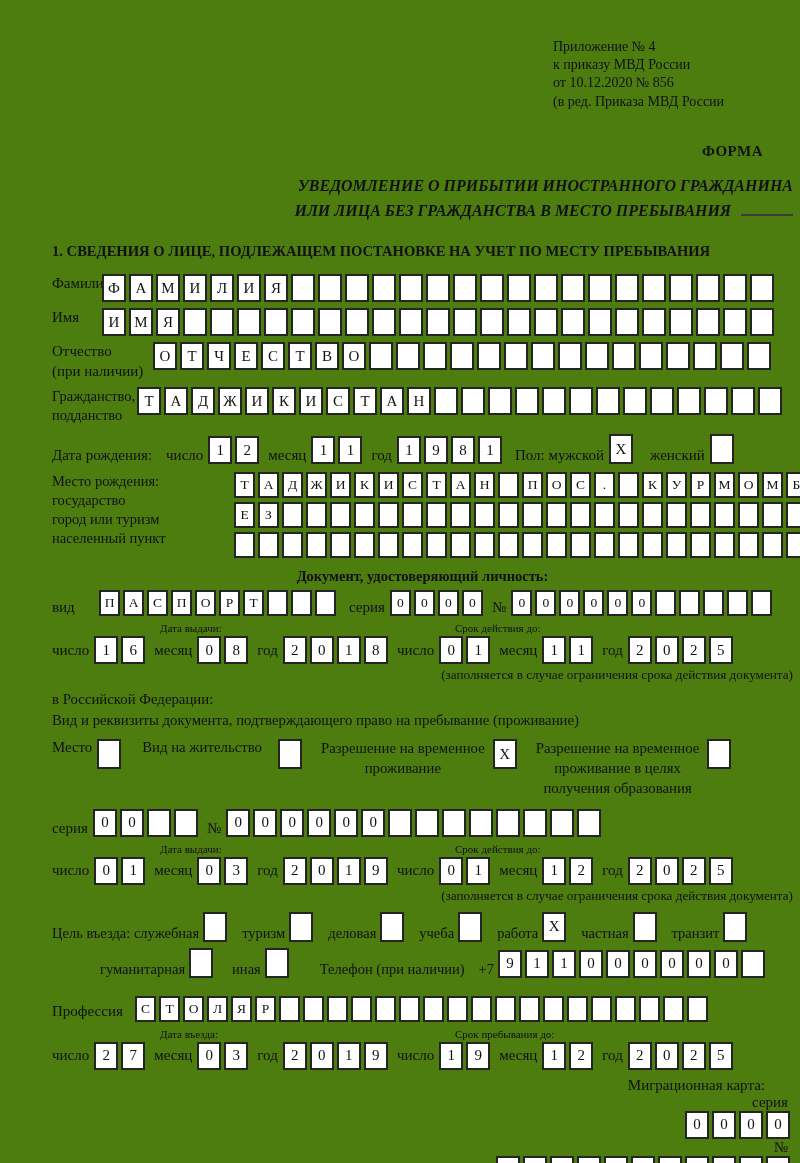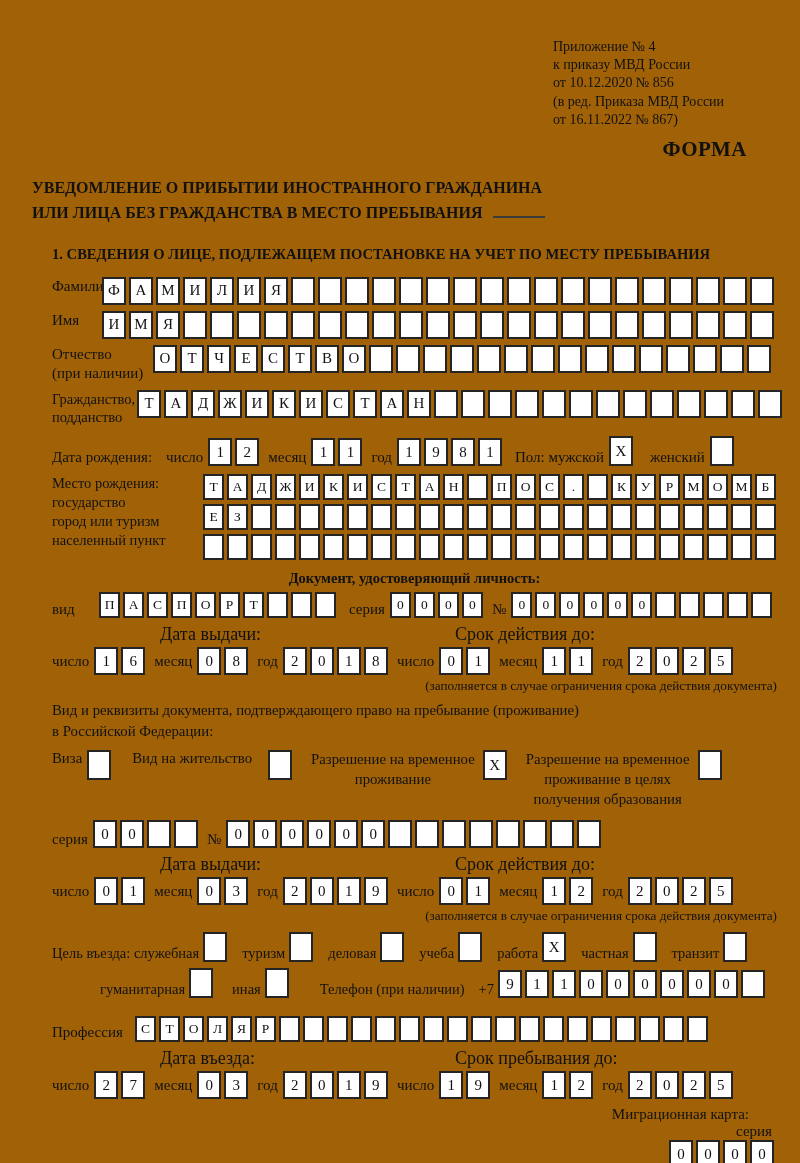--- a/index.html
+++ b/index.html
@@ -1,46 +1,46 @@
 <!DOCTYPE html>
 <html><head>
 <meta charset="utf-8">
 <style>
   html,body{margin:0;padding:0;background:#e8e8e8;}
   .page{
-    width:800px;height:1163px;margin:0 auto;background:#a16207;color:#111;
+    width:800px;height:1163px;margin:0 auto;background:#4d7c0f;color:#111;
     font-family:"Liberation Serif","DejaVu Serif",serif;font-size:15px;
-    box-sizing:border-box;padding:38px 23px 10px 52px;overflow:hidden;position:relative;
+    box-sizing:border-box;padding:38px 7px 10px 52px;overflow:hidden;position:relative;
   }
   
   .annex{margin-left:501px;font-size:14px;line-height:1.3;}
   .annex-ed{}
-  .forma{text-align:right;padding-right:30px;font-weight:bold;font-size:21px;letter-spacing:.5px;margin-top:8px;}
-  .title{text-align:left;font-weight:bold;font-size:16px;line-height:1.55;margin-top:14px;margin-left:-20px;}
+  .forma{text-align:right;padding-right:30px;font-weight:bold;font-size:15px;letter-spacing:.5px;margin-top:32px;}
+  .title{text-align:right;font-weight:bold;font-size:16px;line-height:1.55;margin-top:14px;margin-left:-20px;font-style:italic;}
   .blank{display:inline-block;width:52px;border-bottom:2.5px solid #3c3c3c;margin-left:10px;}
   .sec{font-weight:bold;font-size:14.6px;margin-top:20px;margin-bottom:14px;}
   
   .row{display:flex;align-items:flex-start;margin-bottom:6px;}
   .row.vcenter{align-items:flex-end;}
   .lbl{flex-shrink:0;line-height:1.3;}
   .w50{width:50px;}  .w100{width:101px;} .w84{width:85px;font-size:14.5px;}
   .w150{width:151px;font-size:14.5px;} .w88{width:89px;font-size:14.2px;}
   .lbl-inline{white-space:nowrap;margin-right:5px;}
   .gap14{margin-left:14px;} .gap10{margin-left:10px;} .gap6{margin-left:6px;}
   
   .cells{display:flex;flex-wrap:nowrap;}
   .cell{
     width:24px;height:28px;box-sizing:border-box;border:2px solid #242424;margin-right:3px;
     display:flex;align-items:center;justify-content:center;font-size:15px;background:#fff;flex-shrink:0;
   }
   .sm .cell{width:21px;height:26px;font-size:13.5px;}
   .cb .cell{width:24px;height:30px;}
   .multirows .cells{margin-bottom:4px;}
   
-  .dates-hdr{display:flex;font-size:18px;margin-bottom:2px;justify-content:flex-end;}
+  .dates-hdr{display:flex;font-size:11px;margin-bottom:2px;justify-content:flex-end;}
   .dh-left{width:345px;padding-left:108px;box-sizing:border-box;}
   .dh-right{flex:1;padding-left:58px;}
   .dates-row{display:flex;align-items:center;margin-bottom:3px;}
   .half{display:flex;align-items:center;width:345px;flex-shrink:0;}
   .half2{display:flex;align-items:center;flex:1;}
   .note-r{text-align:right;font-size:13.2px;margin-bottom:8px;}
   .plain{font-size:14.8px;margin-bottom:4px;}
   
   .cbgroup{align-items:flex-start;margin-top:10px;margin-bottom:10px;font-size:14.8px;}
   .cb-text{text-align:center;line-height:1.35;margin:0 8px 0 16px;font-size:14.8px;}
@@ -52,21 +52,20 @@
 <body>
 
 <div class="page">
 
   <div class="annex">
     <div>Приложение № 4</div>
     <div>к приказу МВД России</div>
     <div>от 10.12.2020 № 856</div>
     <div class="annex-ed">
       <div>(в ред. Приказа МВД России</div>
-      <div>от 16.11.2022 № 867)</div>
     </div>
   </div>
 
   <div class="forma">ФОРМА</div>
 
   <div class="title">
     <div>УВЕДОМЛЕНИЕ О ПРИБЫТИИ ИНОСТРАННОГО ГРАЖДАНИНА</div>
     <div><span>ИЛИ ЛИЦА БЕЗ ГРАЖДАНСТВА В МЕСТО ПРЕБЫВАНИЯ</span><span class="blank"></span></div>
   </div>
 
@@ -221,21 +220,21 @@
     <span class="lbl-inline gap10">Пол: мужской</span>
     <span class="cells cb">
         <span class="cell">X</span>
       </span>
     <span class="lbl-inline gap14">женский</span>
     <span class="cells cb">
         <span class="cell"></span>
       </span>
   </div>
 
-  <div class="row" style="margin-top:8px;">
+  <div class="row" style="margin-top:8px;gap:31px;">
     <div class="lbl w150">
       <div>Место рождения:</div>
       <div>государство</div>
       <div>город или туризм</div>
       <div>населенный пункт</div>
     </div>
     <div class="multirows">
       <div class="cells sm">
           <span class="cell">Т</span>
           <span class="cell">А</span>
@@ -395,25 +394,25 @@
       <span class="cells">
           <span class="cell">2</span>
           <span class="cell">0</span>
           <span class="cell">2</span>
           <span class="cell">5</span>
         </span>
     </div>
   </div>
   <div class="note-r">(заполняется в случае ограничения срока действия документа)</div>
 
+  <div class="plain">в Российской Федерации:</div>
   <div class="plain">Вид и реквизиты документа, подтверждающего право на пребывание (проживание)</div>
-  <div class="plain">в Российской Федерации:</div>
 
   <div class="row cbgroup">
-    <span class="lbl-inline">Виза</span>
+    <span class="lbl-inline">Место</span>
     <span class="cells cb">
         <span class="cell"></span>
       </span>
     <span class="lbl-inline" style="margin-left:18px;margin-right:16px;">Вид на жительство</span>
     <span class="cells cb">
         <span class="cell"></span>
       </span>
     <div class="cb-text">
       <div>Разрешение на временное</div>
       <div>проживание</div>

